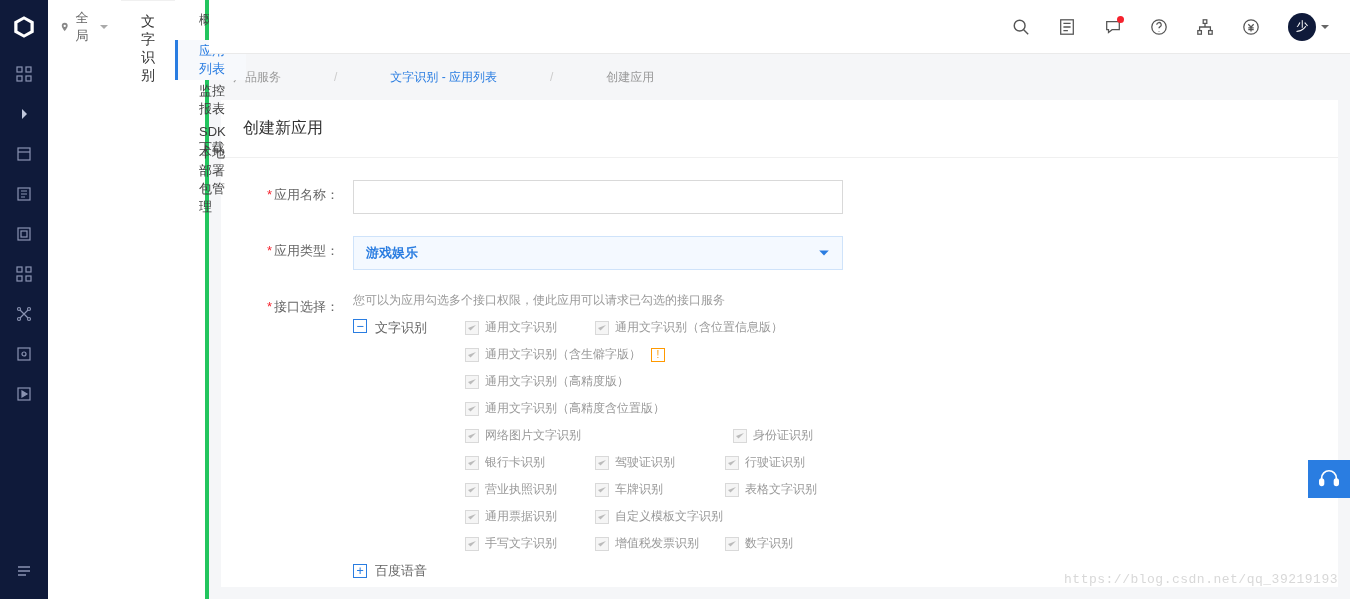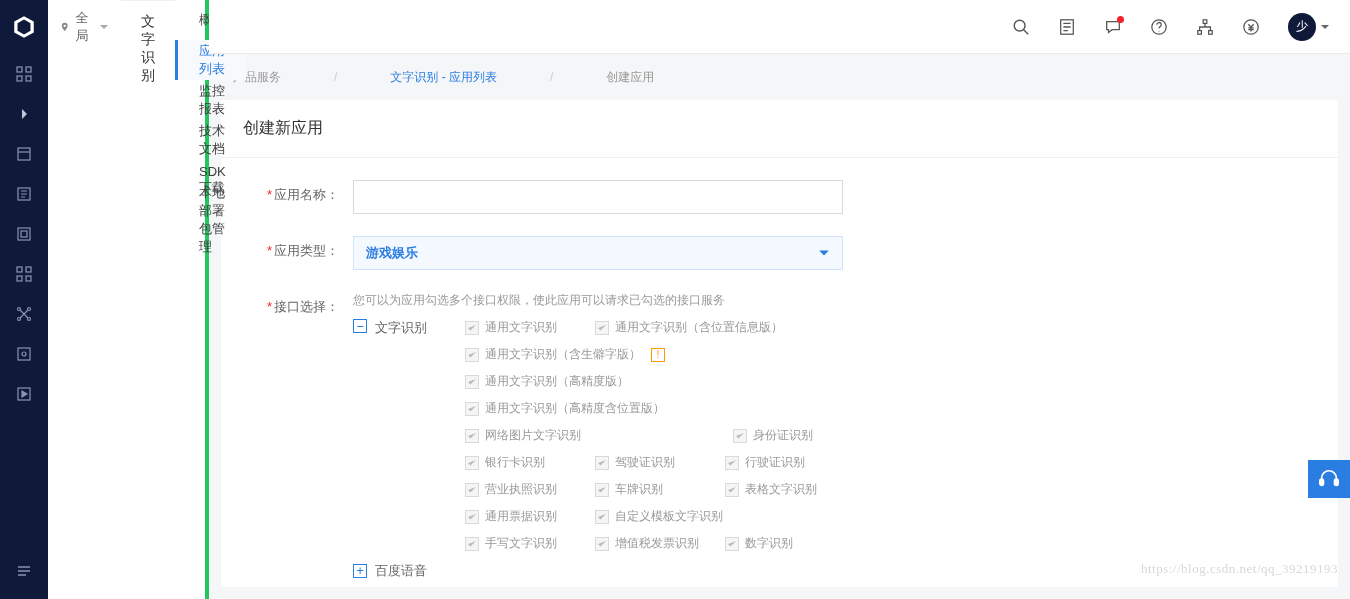--- a/index.html
+++ b/index.html
@@ -64,21 +64,21 @@
 .check-item.w2 { min-width: 268px; }
 .cb { width: 14px; height: 14px; border: 1px solid #d9d9d9; background: #f5f5f5; display: inline-flex; align-items: center; justify-content: center; color: #bbb; flex-shrink: 0; }
 .cb svg { width: 10px; height: 10px; }
 .badge { width: 14px; height: 14px; border: 1px solid #f90; color: #f90; font-size: 10px; display: inline-flex; align-items: center; justify-content: center; margin-left: 4px; }
 .collapsed-group { display: flex; align-items: center; margin-top: 10px; }
 
 
 .support { position: absolute; right: 0; top: 460px; width: 42px; height: 38px; background: #2a7de1; color: #fff; display: flex; align-items: center; justify-content: center; cursor: pointer; }
 .support svg { width: 22px; height: 22px; }
 
-.watermark { position: absolute; right: 12px; bottom: 22px; color: #d8d8d8; font-size: 13px; font-family: Liberation Serif, serif; letter-spacing: 0.5px; }
+.watermark { position: absolute; right: 12px; bottom: 12px; color: #d8d8d8; font-size: 13px; font-family: Liberation Mono, monospace; letter-spacing: 0.5px; }
 </style>
 </head>
 <body>
 
 <div class="app">
 
   <div class="rail">
     <div class="rail-logo">
       <svg viewBox="0 0 24 24">
           <path fill="#fff" d="M12 2 L21 7 L21 17 L12 22 L3 17 L3 7 Z M12 5 L6 8.5 L6 15.5 L12 19 L18 15.5 L18 8.5 Z"></path>
@@ -164,23 +164,20 @@
     <div class="side-section">文字识别</div>
     <div class="side-menu">
       <div class="side-item">
           <span>概览</span>
         </div>
       <div class="side-item active">
           <span>应用列表</span>
         </div>
       <div class="side-item">
           <span>监控报表</span>
-        </div>
-      <div class="side-item">
-          <span>技术文档</span>
         </div>
       <div class="side-item">
           <span>SDK下载</span>
         </div>
       <div class="side-item">
           <span>本地部署包管理</span>
         </div>
     </div>
   </div>
 

